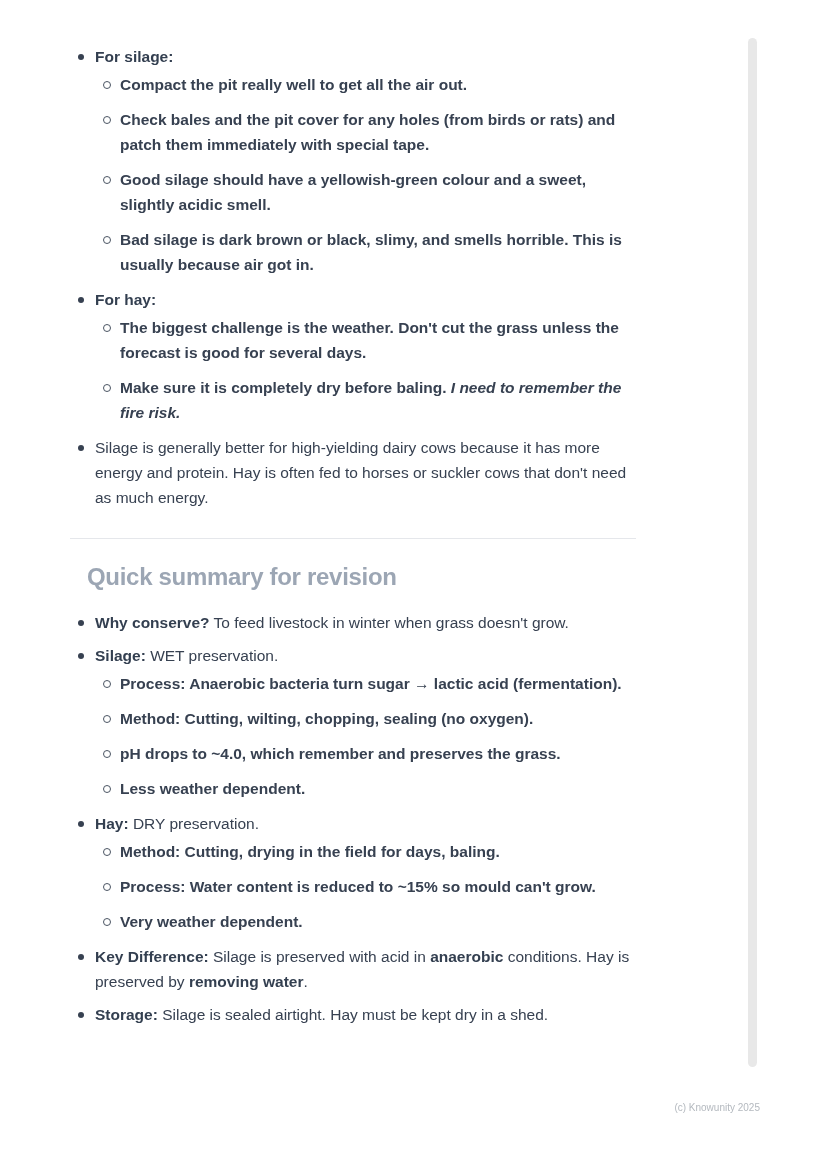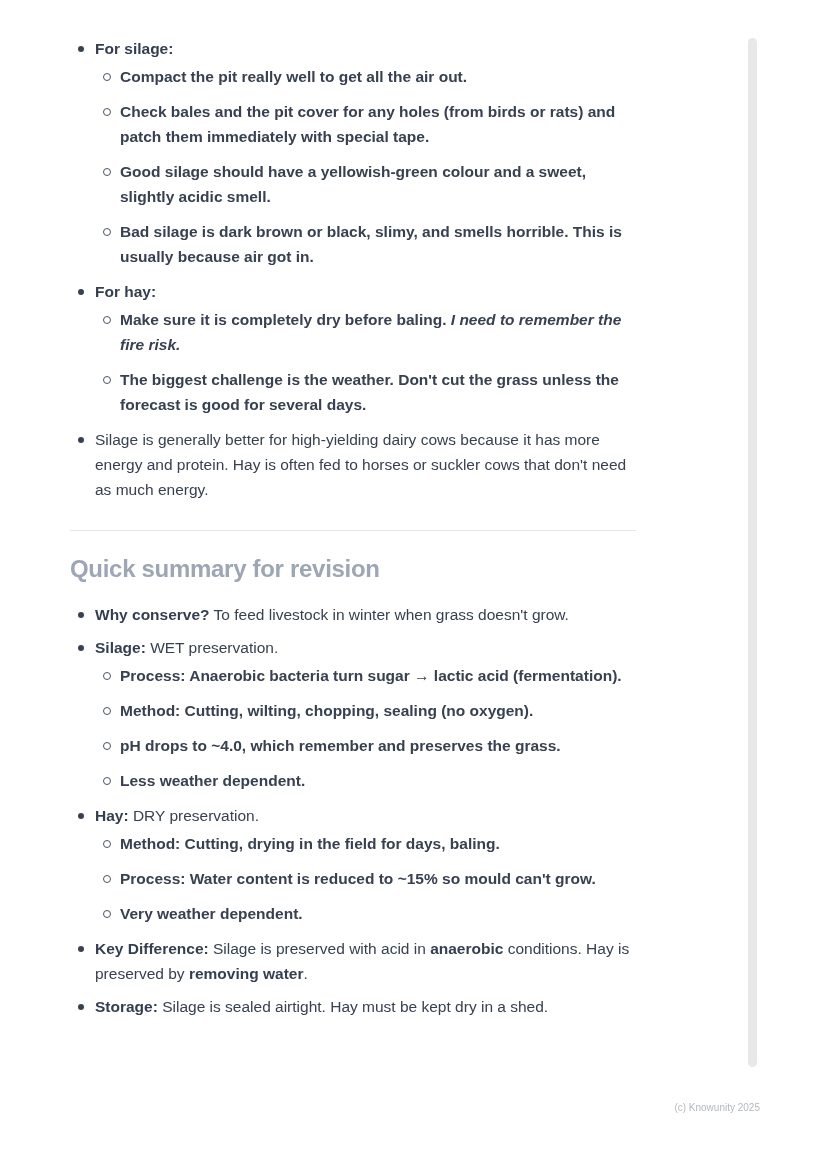--- a/index.html
+++ b/index.html
@@ -10,21 +10,21 @@
     color: #374151;
   }
   .page {
     position: relative;
     width: 828px; height: 1171px;
     overflow: hidden;
     background: #ffffff;
   }
   .content {
     position: absolute;
-    left: 70px; top: 36px;
+    left: 70px; top: 44px;
     width: 566px;
     font-size: 15.5px;
     line-height: 25px;
   }
   ul { list-style: none; }
   .li1 {
     position: relative;
     padding-left: 25px;
     margin-bottom: 8px;
   }
@@ -59,20 +59,21 @@
     margin: 28px 0 0 0;
   }
   .heading {
     margin-top: 23px;
     margin-bottom: 18px;
     font-size: 24px;
     line-height: 30px;
     font-weight: 700;
     letter-spacing: -0.3px;
     color: #9ca6b4;
+    margin-left: 17px;
   }
   .scrollbar {
     position: absolute;
     left: 748px; top: 38px;
     width: 9px; height: 1029px;
     border-radius: 5px;
     background: #e8e8e8;
   }
   .footer {
     position: absolute;
@@ -99,22 +100,22 @@
           <li class="li2"><span>Compact the pit really well to get all the air out.</span></li>
           <li class="li2"><span>Check bales and the pit cover for any holes (from birds or rats) and patch them immediately with special tape.</span></li>
           <li class="li2"><span>Good silage should have a yellowish-green colour and a sweet, slightly acidic smell.</span></li>
           <li class="li2"><span>Bad silage is dark brown or black, slimy, and smells horrible. This is usually because air got in.</span></li>
         </ul>
       </li>
 
       <li class="li1">
         <div><span class="b">For hay:</span></div>
         <ul class="l2">
+          <li class="li2"><span>The biggest challenge is the weather. Don't cut the grass unless the forecast is good for several days.</span></li>
           <li class="li2"><span>Make sure it is completely dry before baling. </span><span class="i">I need to remember the fire risk.</span></li>
-          <li class="li2"><span>The biggest challenge is the weather. Don't cut the grass unless the forecast is good for several days.</span></li>
         </ul>
       </li>
 
       <li class="li1">
         <div><span>Silage is generally better for high-yielding dairy cows because it has more energy and protein. Hay is often fed to horses or suckler cows that don't need as much energy.</span></div>
       </li>
 
     </ul>
 
     <hr class="divider">

